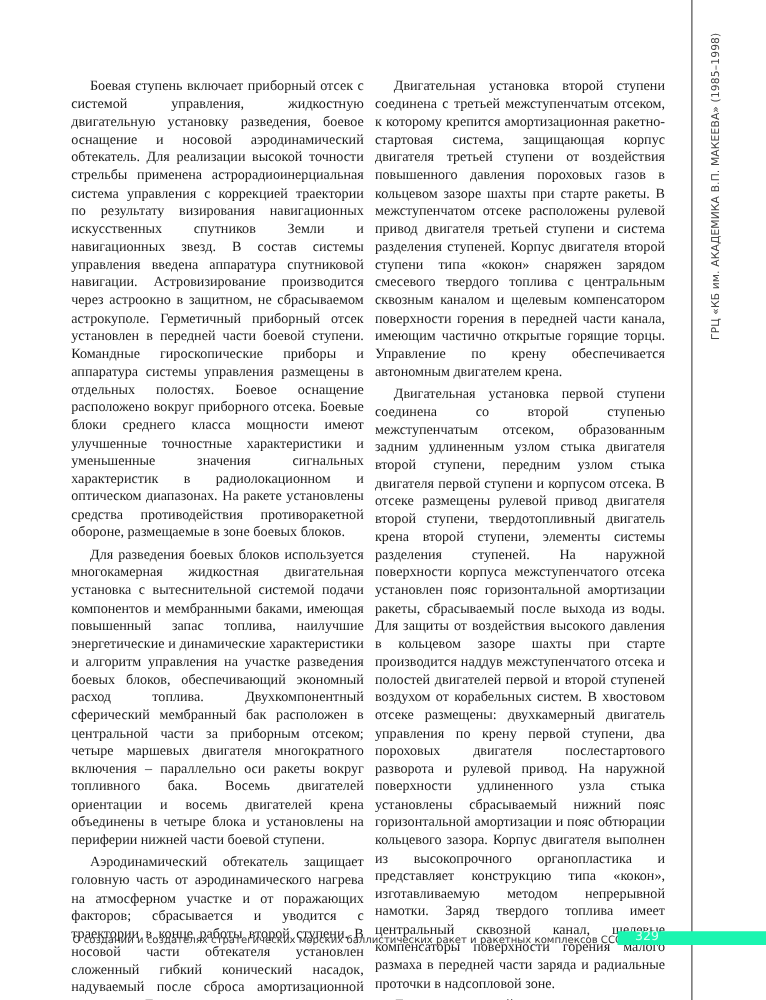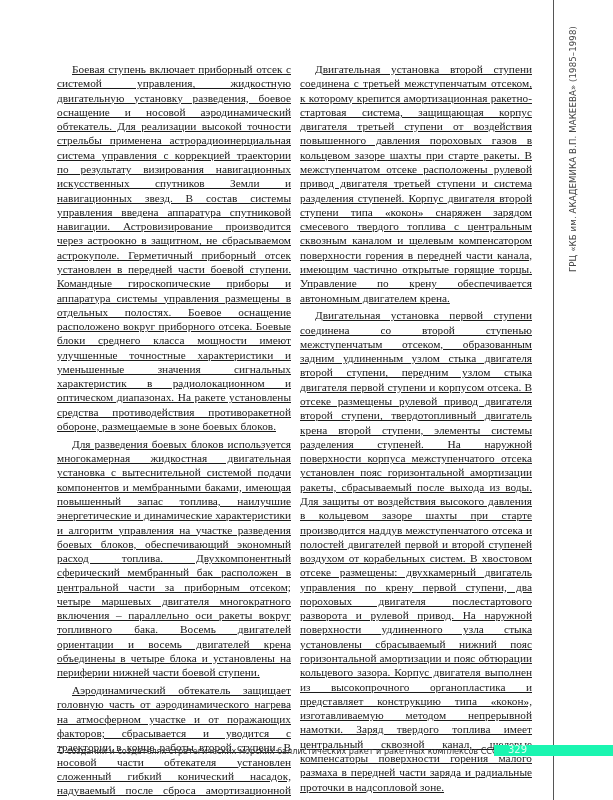--- a/index.html
+++ b/index.html
@@ -1,18 +1,18 @@
 <!DOCTYPE html>
 <html><head>
 <meta charset="utf-8">
 <style>
   html, body { margin:0; padding:0; }
   body { width:613px; height:800px; background:#ffffff; position:relative; overflow:hidden; font-family:"Liberation Serif","DejaVu Serif",serif; color:#1a1a1a; }
   .col { position:absolute; top:62px; width:234px; font-size:11.3px; line-height:14.28px; text-align:justify; hyphens:manual; }
-  .col p { margin:0 0 3.5px 0; text-indent:15px;text-decoration:underline; }
+  .col p { margin:0 0 3.5px 0; text-indent:15px; }
   #col-left { left:57px; }
   #col-right { left:300px; width:232px; }
   .spine-rule { position:absolute; left:553px; top:0; width:1px; height:800px; background:#555; }
   .spine-text { position:absolute; left:568px; top:272px; transform-origin:0 0; transform:rotate(-90deg); white-space:nowrap; font-family:"DejaVu Sans","Liberation Sans",sans-serif; font-size:8.6px; color:#444; letter-spacing:0.1px; }
   .footer { position:absolute; left:58px; top:746px; font-family:"DejaVu Sans","Liberation Sans",sans-serif; font-size:8.1px; color:#333; white-space:nowrap; }
   .page-bar { position:absolute; left:494px; top:745px; width:119px; height:11px; background:#1af5b0; }
   .page-num { position:absolute; left:508px; top:744px; font-family:"DejaVu Sans","Liberation Sans",sans-serif; font-size:10px; line-height:12px; color:#d8fff0; }
 </style>
 </head>
 <body>

